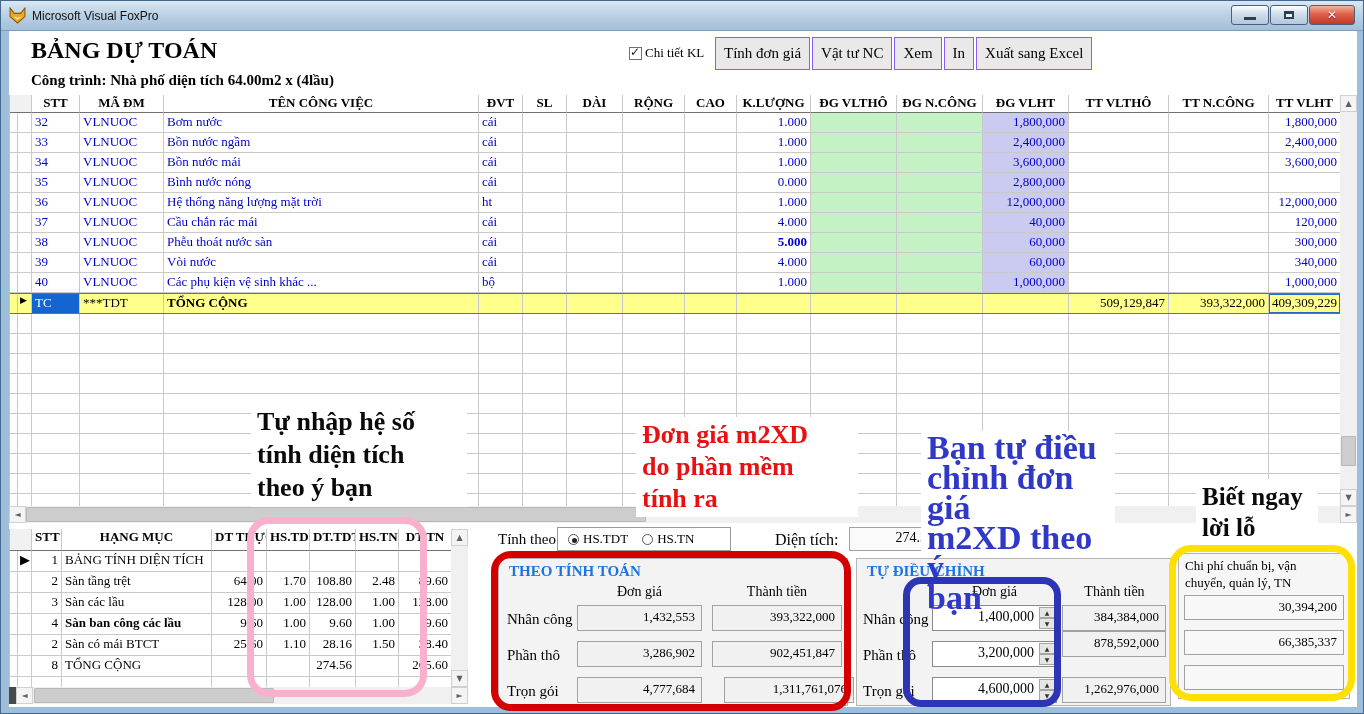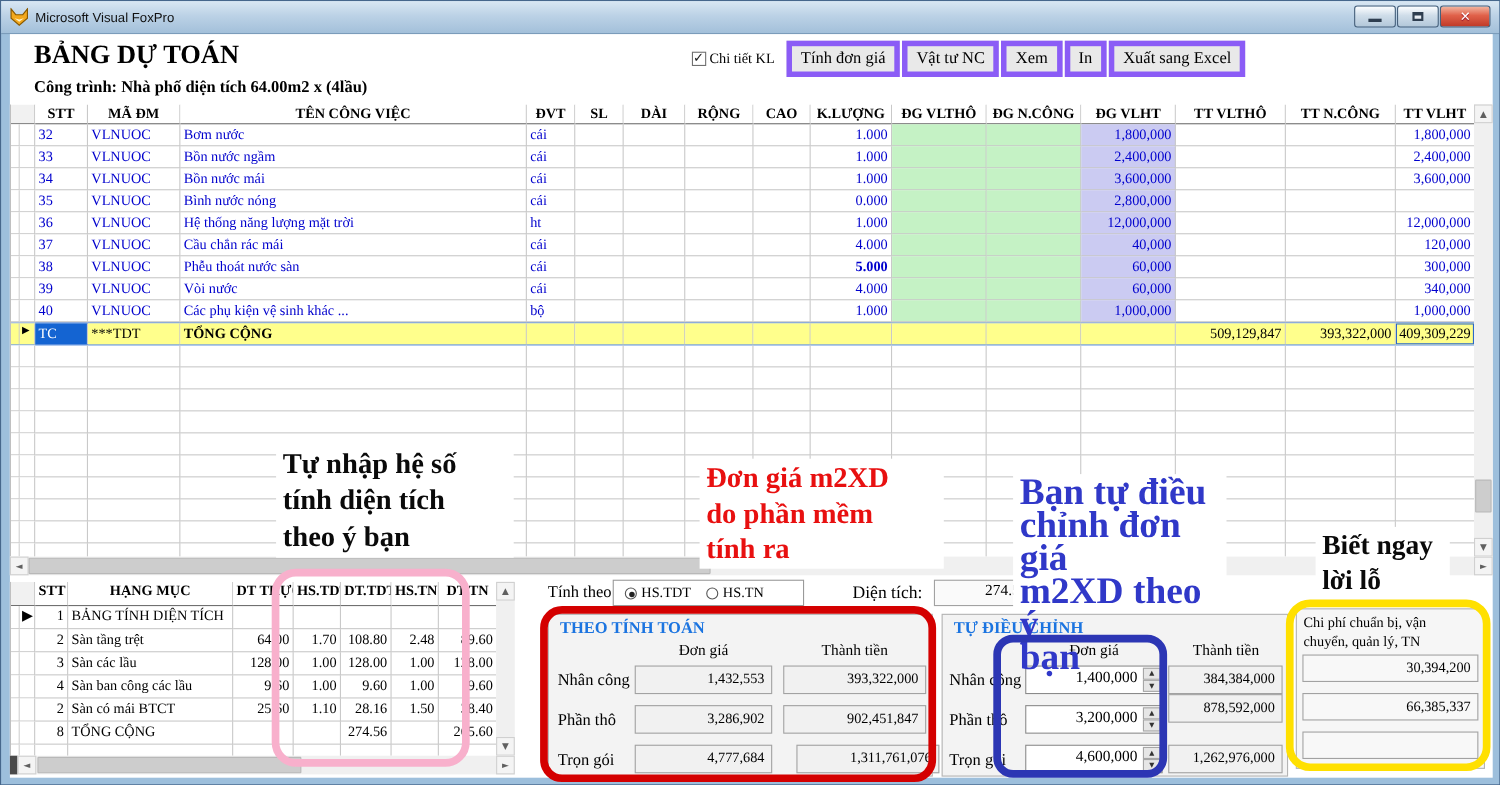--- a/index.html
+++ b/index.html
@@ -20,21 +20,21 @@
   .glyph-x{color:#fff;font:bold 12px "DejaVu Sans",sans-serif;text-shadow:0 1px 1px #802;}
   .client{position:absolute;left:8px;top:30px;width:1348px;height:676px;background:#fff;}
 
   
   .page-title{position:absolute;left:22px;top:6px;font-size:24px;font-weight:bold;color:#000;}
   .page-subtitle{position:absolute;left:22px;top:41px;font-size:15px;font-weight:bold;color:#000;}
   .cbwrap{position:absolute;left:620px;top:14px;font-size:13px;color:#000;display:flex;align-items:center;}
   .cb{width:13px;height:13px;border:1px solid #707070;background:#fff;display:inline-block;position:relative;margin-right:3px;}
   .cb::after{content:'✓';position:absolute;left:0px;top:-3px;font:bold 12px "DejaVu Sans",sans-serif;color:#1a1a1a;}
   .btnrow{position:absolute;left:706px;top:6px;display:flex;gap:2px;}
-  .btn{height:33px;padding:0 8px;background:#e9e9e9;border:5px solid #8b5cf6;
+  .btn{height:33px;padding:0 8px;background:#e9e9e9;border:1px solid #8b5cf6;
     font-family:"Liberation Serif","DejaVu Serif",serif;font-size:15px;color:#000;display:flex;align-items:center;}
 
   
   .grid{position:absolute;left:0;top:64px;width:1331px;height:411px;overflow:hidden;border-left:1px solid #c0c0c0;background:#fff;}
   .grow{display:flex;height:20px;}
   .ghead{height:18px;}
   .gc{flex:0 0 auto;height:100%;border-right:1px solid #c9c9c9;border-bottom:1px solid #c9c9c9;
     font-size:13px;color:#0000cd;padding:1px 3px 0 3px;overflow:hidden;white-space:nowrap;}
   .ghead .gc{color:#000;font-weight:bold;text-align:center;border-bottom:1px solid #707070;background:#fff;padding-top:0;}
   .ghead .gc.mkh{background:#f1f1f1;}
@@ -576,21 +576,21 @@
           <div class="gc r" style="width: 55px;">128.00</div>
           <div class="gc r" style="width: 43px;">1.00</div>
           <div class="gc r" style="width: 46px;">128.00</div>
           <div class="gc r" style="width: 43px;">1.00</div>
           <div class="gc r" style="width: 53px;">128.00</div>
         </div>
         <div class="grow">
           <div class="gc mk" style="width: 8px;"></div>
           <div class="gc mk2" style="width: 14px;"></div>
           <div class="gc r" style="width: 30px;">4</div>
-          <div class="gc" style="width: 150px;">Sàn ban công các lầu</div>
+          <div class="gc" style="width: 150px; font-weight: bold;">Sàn ban công các lầu</div>
           <div class="gc r" style="width: 55px;">9.60</div>
           <div class="gc r" style="width: 43px;">1.00</div>
           <div class="gc r" style="width: 46px;">9.60</div>
           <div class="gc r" style="width: 43px;">1.00</div>
           <div class="gc r" style="width: 53px;">9.60</div>
         </div>
         <div class="grow">
           <div class="gc mk" style="width: 8px;"></div>
           <div class="gc mk2" style="width: 14px;"></div>
           <div class="gc r" style="width: 30px;">2</div>

